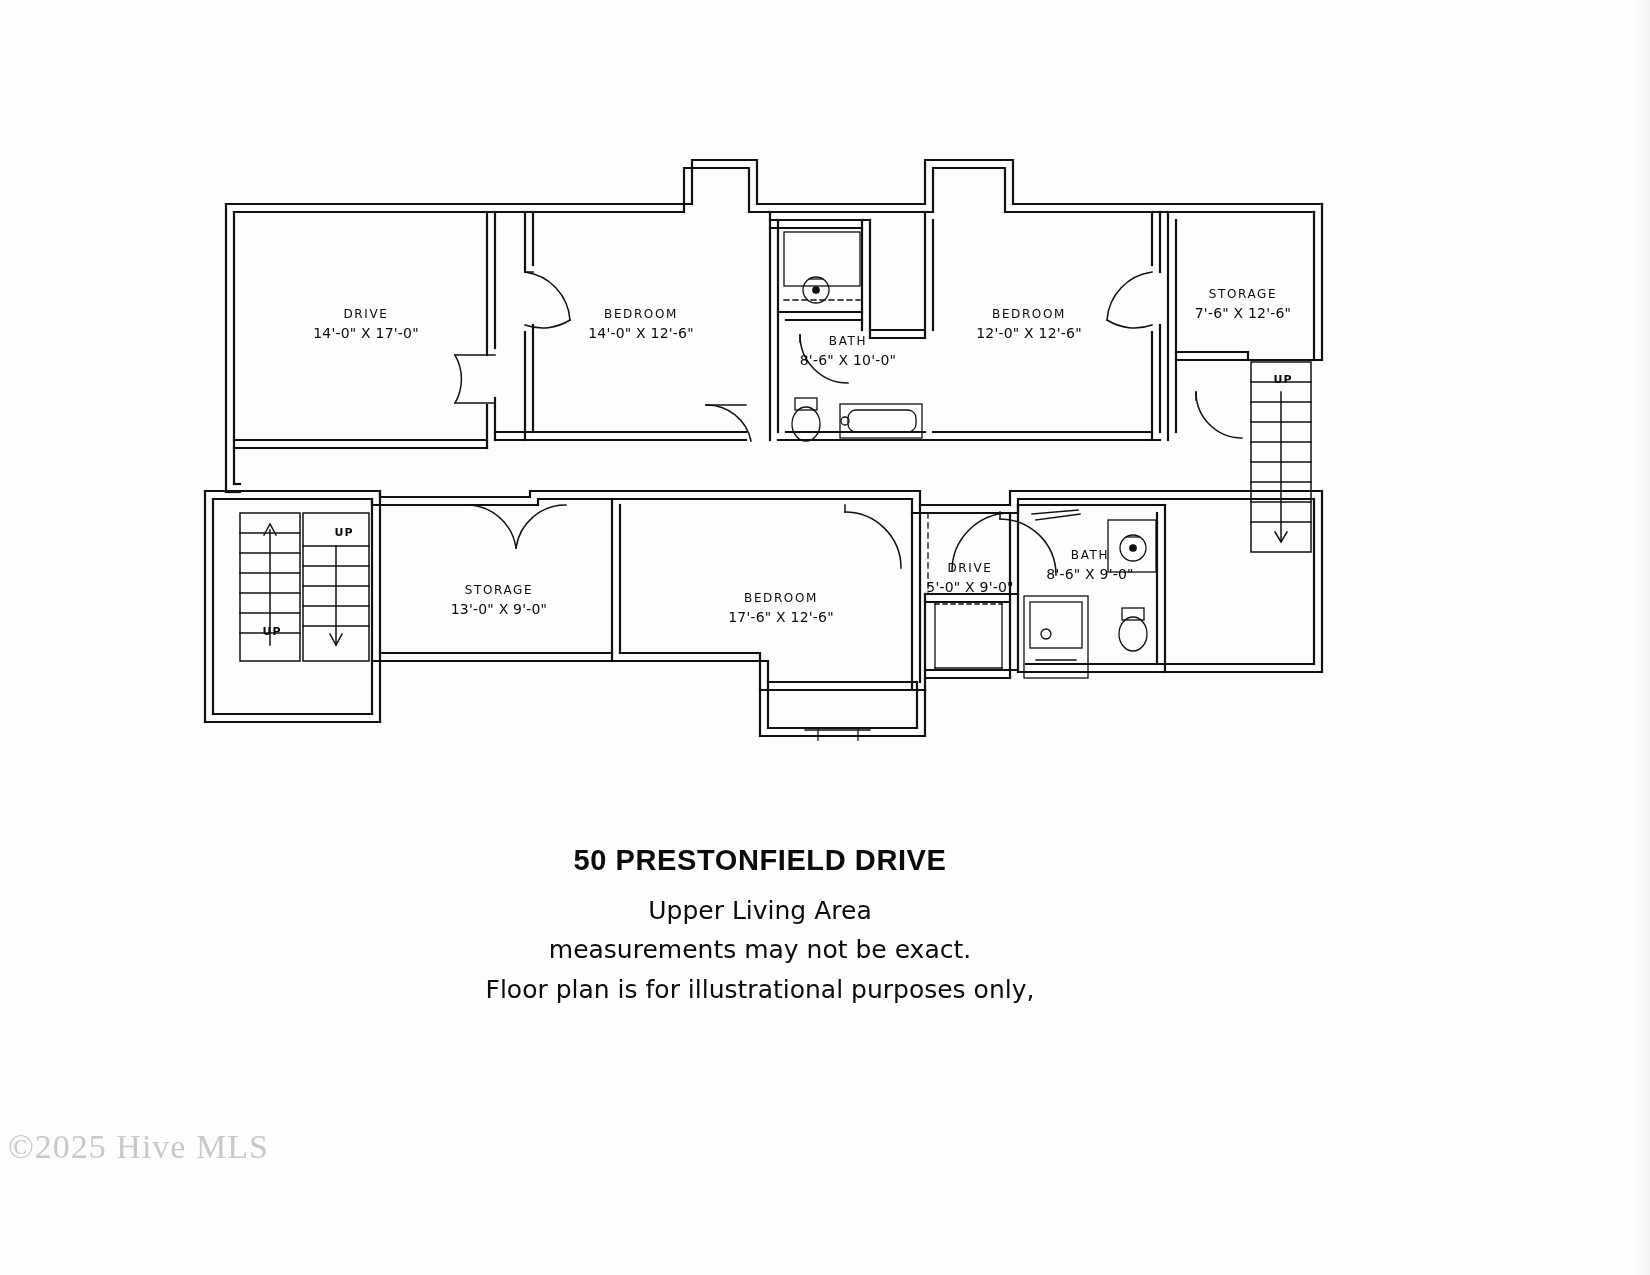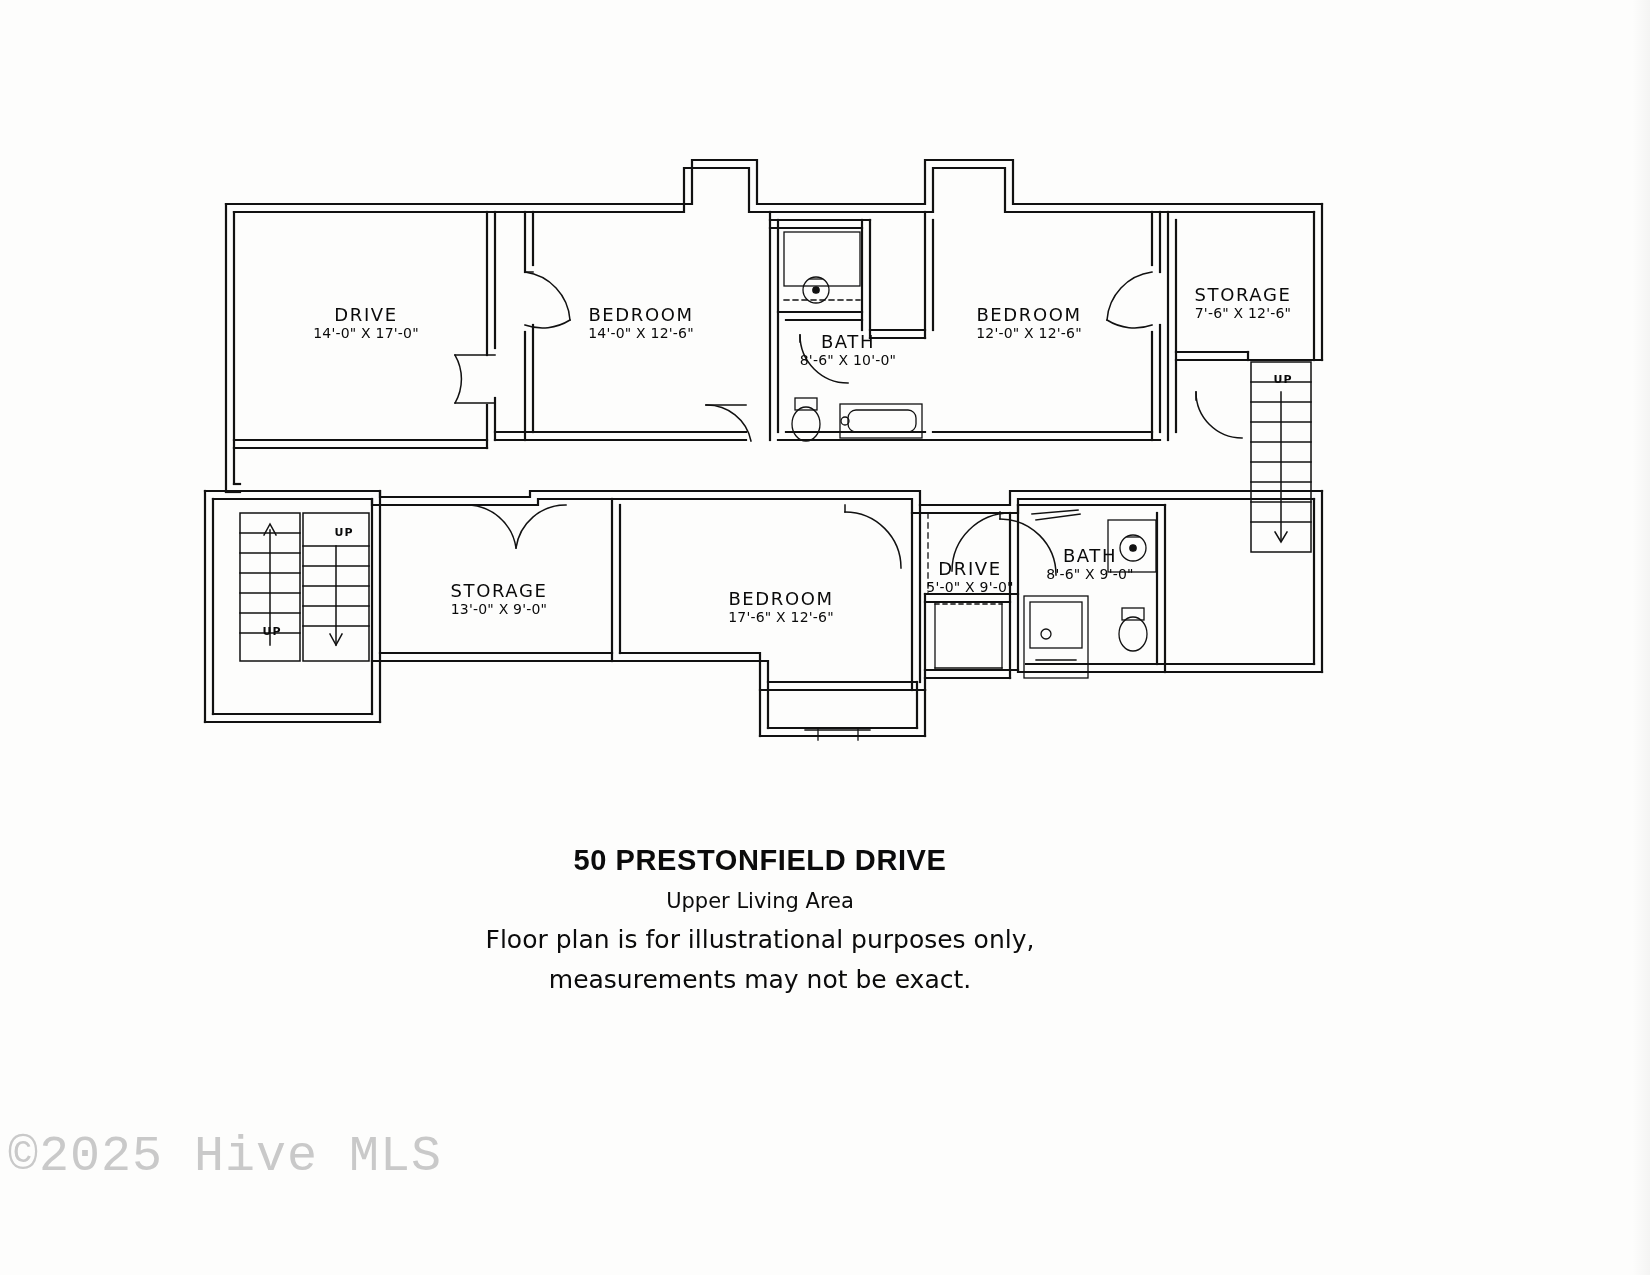--- a/index.html
+++ b/index.html
@@ -46,53 +46,53 @@
   }
   .caption-title {
     font-family: Liberation Sans, sans-serif;
     font-size: 29px;
     letter-spacing: 0.6px;
     font-weight: 600;
     line-height: 36px;
   }
   .caption-sub {
     font-family: "DejaVu Sans", sans-serif;
-    font-size: 21px;
+    font-size: 25px;
     line-height: 34px;
     font-weight: 400;
-    margin-top: 6px;
+    margin-top: 16px;
   }
   .caption-note {
     font-family: "DejaVu Sans", sans-serif;
     font-size: 25px;
     line-height: 36px;
     font-weight: 400;
     margin-top: 4px;
   }
   .watermark {
     position: absolute;
     left: 8px;
     top: 1128px;
-    font-family: Liberation Mono, monospace;
-    font-size: 50px;
+    font-family: Liberation Serif, serif;
+    font-size: 34px;
     color: #c9c9c9;
     letter-spacing: 1px;
     white-space: nowrap;
   }
   
   .room-label {
     position: absolute;
     text-align: center;
     color: #0a0a0a;
     font-family: "DejaVu Sans", sans-serif;
     white-space: nowrap;
     transform: translate(-50%, 0);
   }
   .room-name {
-    font-size: 18px;
+    font-size: 12px;
     letter-spacing: 1.6px;
     line-height: 19px;
   }
   .room-dim {
     font-size: 14px;
     letter-spacing: 0.2px;
     line-height: 19px;
   }
   .stair-label {
     position: absolute;
@@ -414,19 +414,19 @@
     <div class="room-dim">8'-6" X 9'-0"</div>
   </div>
 
   <div class="stair-label" style="left:1283px; top:379px;">UP</div>
   <div class="stair-label" style="left:344px; top:532px;">UP</div>
   <div class="stair-label" style="left:272px; top:631px;">UP</div>
 
   <div class="caption-block">
     <div class="caption-title">50 PRESTONFIELD DRIVE</div>
     <div class="caption-sub">Upper Living Area</div>
+    <div class="caption-note">measurements may not be exact.</div>
     <div class="caption-note">Floor plan is for illustrational purposes only,</div>
-    <div class="caption-note">measurements may not be exact.</div>
   </div>
 
   <div class="watermark">©2025 Hive MLS</div>
 
 </div>
 
 </body></html>

